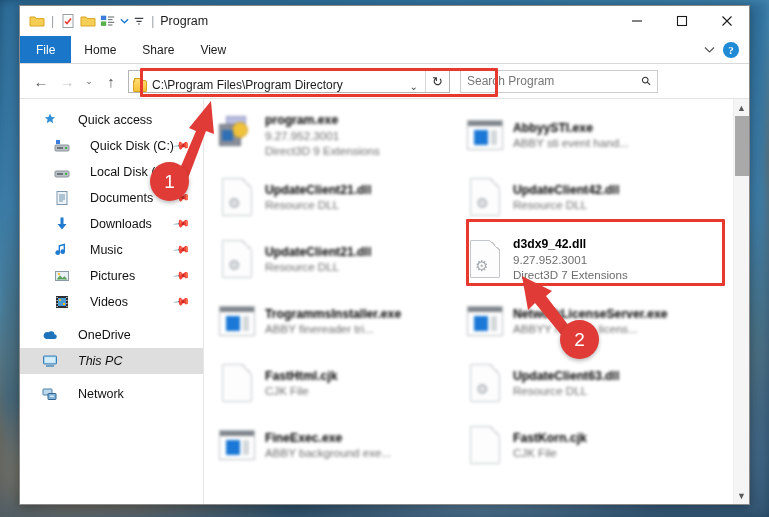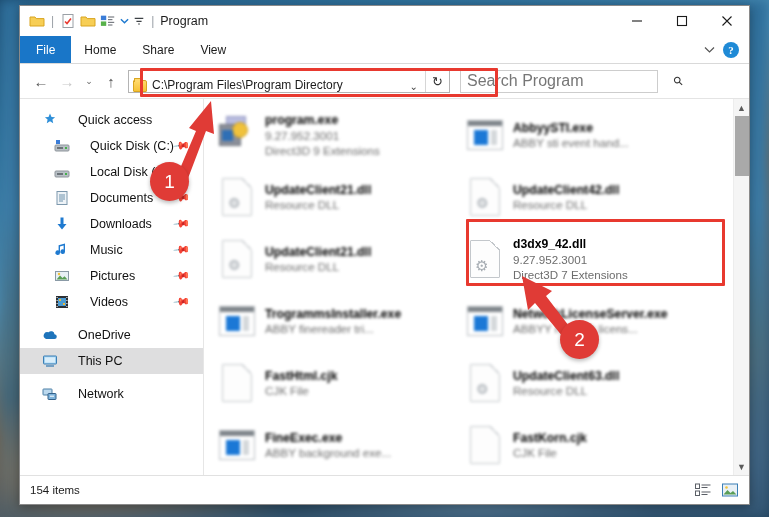--- a/index.html
+++ b/index.html
@@ -115,21 +115,21 @@
     font-size: 13px; color: #333;
   }
   .searchbox {
     width: 198px; height: 23px; margin-left: 10px;
     border: 1px solid #cdcdcd; background: #fff;
     display: flex; align-items: center; padding: 0 6px;
     flex: none;
   }
   .searchbox input {
     border: none; outline: none; flex: 1;
-    font-size: 16px; color: #1d4ed8;
+    font-size: 12px; color: #1d4ed8;
     font-family: "Liberation Sans", sans-serif;
     background: transparent;
   }
   .searchbox input::placeholder { color: #767676; }
   .search-ico { font-size: 12px; color: #333; transform: rotate(-45deg); }
 
   
   .body {
     flex: 1 1 auto; display: flex; min-height: 0;
     border-top: 1px solid #e4e4e4;
@@ -138,21 +138,21 @@
     width: 184px; flex: none; background: #fff;
     border-right: 1px solid #e6e6e6;
     padding-top: 8px; overflow: hidden;
   }
   .nav-item {
     height: 26px; display: flex; align-items: center;
     padding-left: 22px; gap: 20px; position: relative;
     font-size: 12.5px; color: #111;
   }
   .nav-item.indent { padding-left: 34px; }
-  .nav-item.sel { background: #dededf; }
+  .nav-item.sel { background: #dededf; font-style: italic; }
   .nav-ico { width: 16px; height: 16px; flex: none; display:block; }
   .nav-label { white-space: nowrap; }
   .pin {
     position: absolute; right: 14px; color: #9aa5ad; font-size: 11px;
     transform: rotate(40deg);
   }
   .nav-gap { height: 7px; }
 
   
   .content {
@@ -608,39 +608,20 @@
       </div>
 
       <div class="vscroll">
         <div class="vs-arrow">▲</div>
         <div class="vs-thumb"></div>
         <div class="vs-arrow bottom">▼</div>
       </div>
     </div>
   </div>
 
-  <div class="statusbar">
-    <span class="status-text">154 items</span>
-    <div class="view-toggles">
-      <div class="vt">
-        <svg width="16" height="14" viewBox="0 0 16 14">
-          <rect x="0.5" y="1" width="4" height="4.5" fill="none" stroke="#5a5f66"></rect>
-          <rect x="0.5" y="8" width="4" height="4.5" fill="none" stroke="#5a5f66"></rect>
-          <path d="M6.5 2h9M6.5 4.5h6M6.5 9h9M6.5 11.5h6" stroke="#5a5f66" stroke-width="1.1"></path>
-        </svg>
-      </div>
-      <div class="vt">
-        <svg width="16" height="14" viewBox="0 0 16 14">
-          <rect x="0.5" y="1" width="15" height="12" fill="#e8f0f6" stroke="#3b7fb5"></rect>
-          <path d="M1.5 11.5l4-4.5 3 3 2.5-2 3.5 3.5z" fill="#5a9e57"></path>
-          <circle cx="4.5" cy="4.5" r="1.3" fill="#f2c33c"></circle>
-        </svg>
-      </div>
-    </div>
-  </div>
 </div>
 
 <div class="anno">
   <div class="anno-box" id="box-addr"></div>
   <div class="anno-box" id="box-file"></div>
 
   <svg viewBox="0 0 769 517">
 
     <g fill="#e03b36">
       <path d="M176 178 L196 131 L189 128 L211 101 L214 134 L206 131 L187 181 Z"></path>

